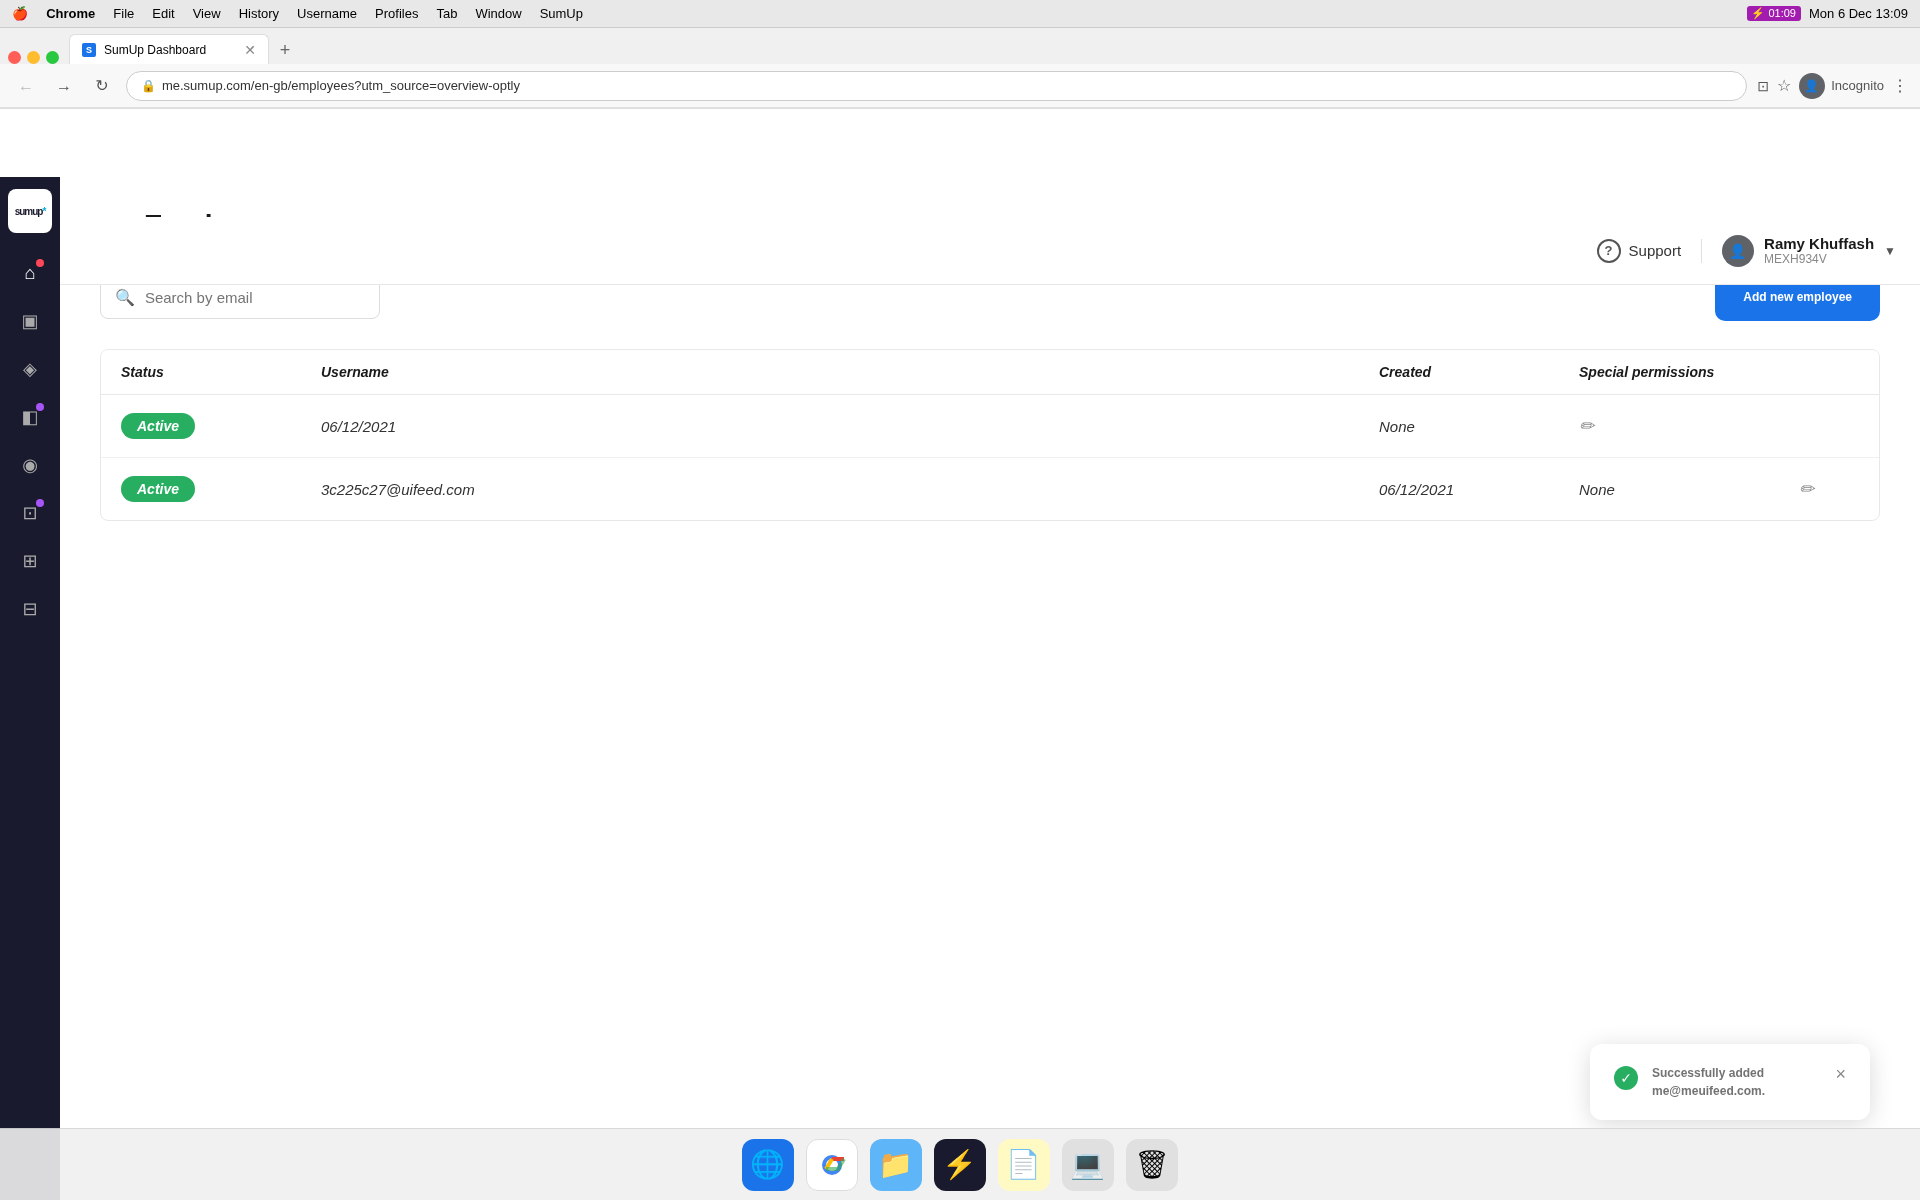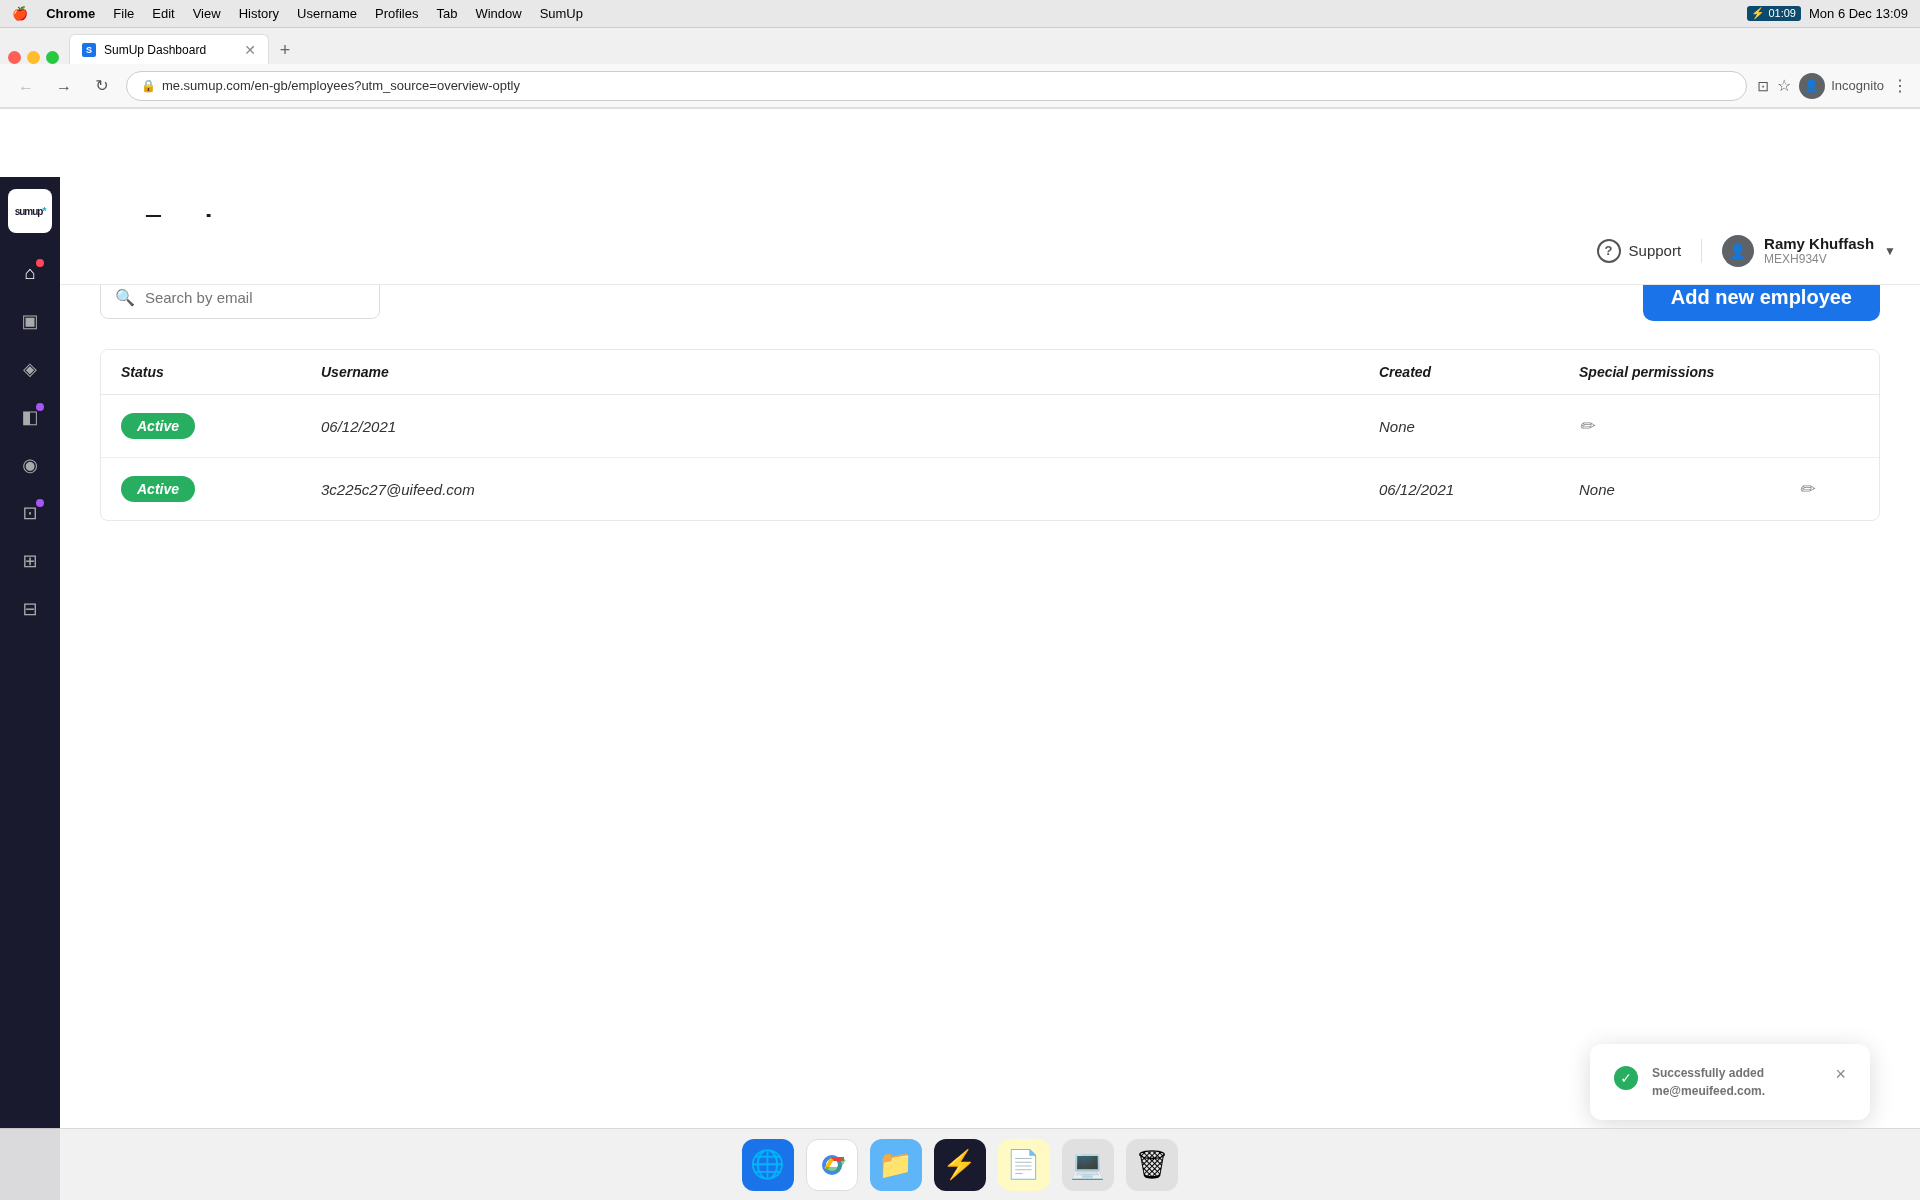--- a/index.html
+++ b/index.html
@@ -263,21 +263,21 @@
       width: 100%;
       background: transparent;
     }
     .add-btn {
       height: 48px;
       padding: 0 28px;
       background: #1a73e8;
       color: #fff;
       border: none;
       border-radius: 10px;
-      font-size: 20px;
+      font-size: 12px;
       font-weight: 600;
       cursor: pointer;
     }
 
     
     .employee-table {
       width: 100%;
       border: 1px solid #e8e8e8;
       border-radius: 8px;
       overflow: hidden;
@@ -470,21 +470,21 @@
   <span>File</span>
   <span>Edit</span>
   <span>View</span>
   <span>History</span>
   <span>Username</span>
   <span>Profiles</span>
   <span>Tab</span>
   <span>Window</span>
   <span>SumUp</span>
   <div class="menubar-right">
-    <span style="background:#0c4a6e;color:white;padding:1px 5px;border-radius:3px;font-size:11px;">⚡ 01:09</span>
+    <span style="background:#a21caf;color:white;padding:1px 5px;border-radius:3px;font-size:11px;">⚡ 01:09</span>
     <span>Mon 6 Dec  13:09</span>
   </div>
 </div>
 
 <div class="browser-chrome">
   <div class="tabs-bar">
     <div class="traffic-lights" style="margin-right:8px;">
       <div class="tl tl-red"></div>
       <div class="tl tl-yellow"></div>
       <div class="tl tl-green"></div>

